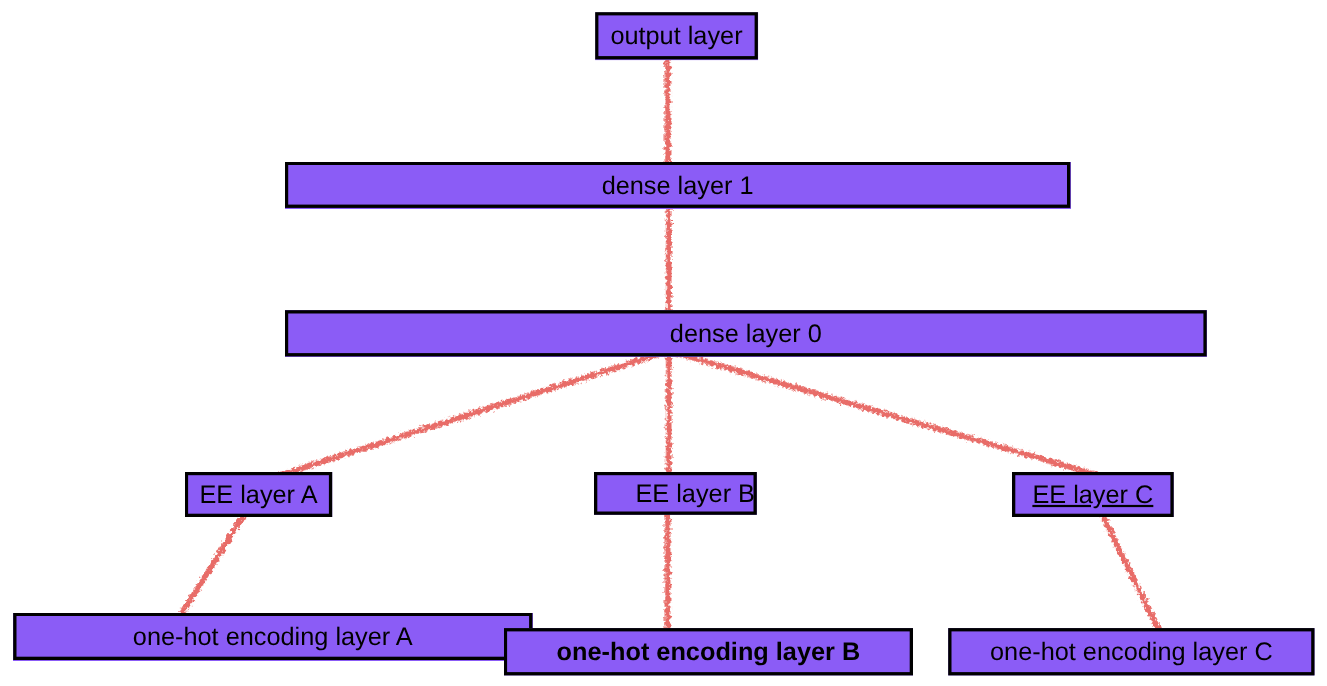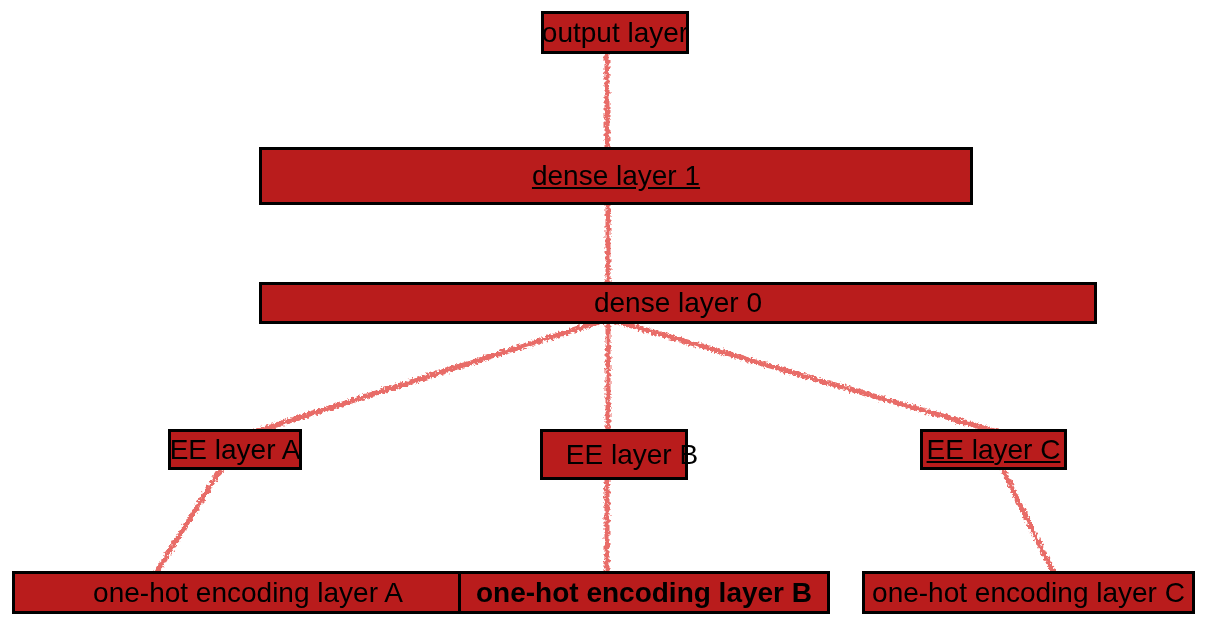--- a/index.html
+++ b/index.html
@@ -19,37 +19,37 @@
   .edge {
     stroke: var(--edge-color, #e7645f);
     stroke-width: 5;
     stroke-linecap: round;
     fill: none;
     opacity: 0.95;
   }
   .node {
     position: absolute;
     box-sizing: border-box;
-    background: #b91c1c;
+    background: #8b5cf6;
     border: 3px solid #000000;
     color: #000000;
-    font-size: 28px;
+    font-size: 23px;
     line-height: 1;
     display: flex;
     align-items: center;
     justify-content: center;
     white-space: nowrap;
   }
   .n-output  { left: 541px; top: 11px;  width: 148px; height: 43px; }
-  .n-dense1  { left: 259px; top: 147px; width: 714px; height: 58px; text-decoration: underline; }
+  .n-dense1  { left: 259px; top: 147px; width: 714px; height: 42px; }
   .n-dense0  { left: 259px; top: 282px; width: 838px; height: 42px; }
   .n-ee-a    { left: 168px; top: 429px; width: 134px; height: 41px; }
-  .n-ee-b    { left: 540px; top: 429px; width: 148px; height: 51px; padding-left: 36px; }
+  .n-ee-b    { left: 540px; top: 429px; width: 148px; height: 39px; padding-left: 36px; }
   .n-ee-c    { left: 920px; top: 429px; width: 147px; height: 41px; text-decoration: underline; }
-  .n-onehot-a{ left: 12px;  top: 571px; width: 472px; height: 43px; }
+  .n-onehot-a{ left: 12px;  top: 557px; width: 472px; height: 43px; }
   .n-onehot-b{ left: 458px; top: 571px; width: 372px; height: 43px; font-weight: bold; }
   .n-onehot-c{ left: 862px; top: 571px; width: 333px; height: 43px; }
 </style>
 </head>
 <body>
 
 <div class="stage">
 
   <svg class="edges" viewBox="0 0 1206 624" xmlns="http://www.w3.org/2000/svg">
     <defs>

